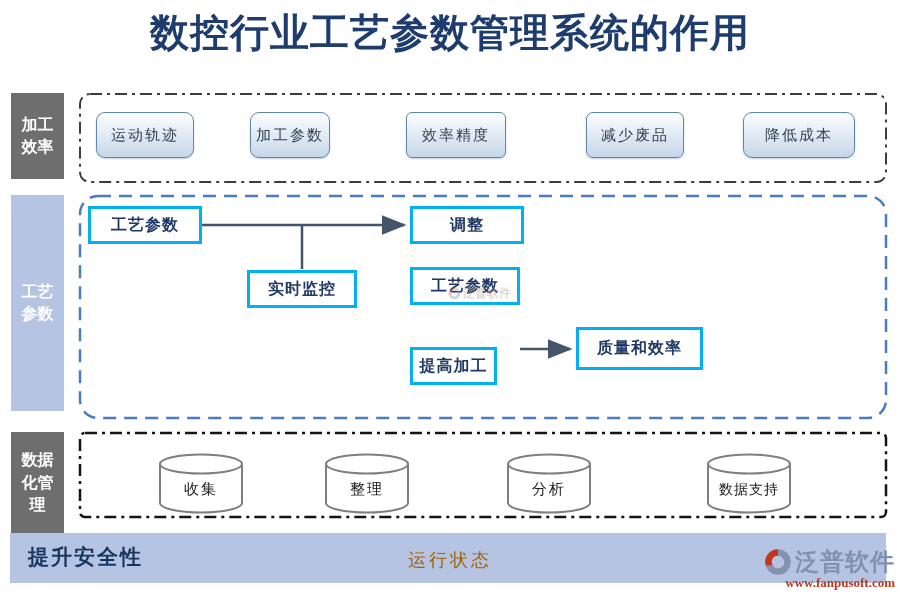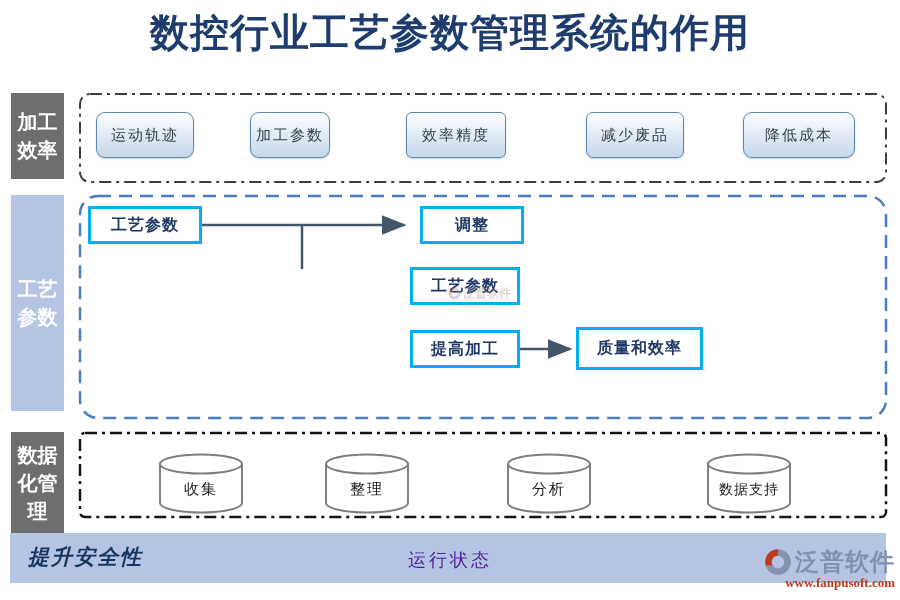--- a/index.html
+++ b/index.html
@@ -4,21 +4,21 @@
 <style>
   html,body{margin:0;padding:0;background:#ffffff;}
   .stage{position:relative;width:900px;height:600px;background:#ffffff;overflow:hidden;
          font-family:"Liberation Sans",sans-serif;}
 
   .title{position:absolute;left:0;right:0;top:6px;text-align:center;
          font-family:"Liberation Serif",serif;font-weight:bold;font-size:39px;
          color:#1e3d6e;letter-spacing:1px;}
 
   .side{position:absolute;left:11px;width:53px;display:flex;align-items:center;justify-content:center;
-        text-align:center;color:#ffffff;font-weight:bold;font-size:20px;line-height:1.4;
+        text-align:center;color:#ffffff;font-weight:bold;font-size:16px;line-height:1.4;
         font-family:"Liberation Serif",serif;word-break:break-all;padding:13px 3px;box-sizing:border-box;}
   .side-dark{background:#6e6e6e;}
   .side-light{background:#b6c4e4;}
   #side1{top:93px;height:86px;}
   #side2{top:195px;height:216px;}
   #side3{top:432px;height:102px;}
 
   .frame{position:absolute;pointer-events:none;}
 
   .pill-btn{position:absolute;top:112px;height:46px;border-radius:9px;
@@ -32,22 +32,22 @@
   .flow-box{position:absolute;background:#ffffff;border:3px solid #00b0f0;
             color:#1f3864;font-weight:bold;font-size:16px;letter-spacing:1px;
             display:flex;align-items:center;justify-content:center;
             font-family:"Liberation Serif",serif;box-sizing:border-box;}
 
   .cyl{position:absolute;top:452px;}
   .cyl text{font-family:"Liberation Serif",serif;}
 
   .footer-bar{position:absolute;left:10px;top:533px;width:876px;height:50px;background:#b6c4e4;}
   .footer-left{position:absolute;left:28px;top:543px;font-family:"Liberation Serif",serif;
-               font-weight:bold;font-size:21px;color:#16355f;letter-spacing:2px;font-style:italic;}
-  .footer-center{position:absolute;left:0;right:0;top:548px;text-align:center;color:#4c1d95;
+               font-weight:bold;font-size:21px;color:#16355f;letter-spacing:2px;}
+  .footer-center{position:absolute;left:0;right:0;top:548px;text-align:center;color:#a16207;
                  font-size:18px;letter-spacing:3px;font-family:Liberation Sans, sans-serif;}
 
   .brand{position:absolute;right:5px;top:546px;text-align:right;}
   .brand-row{display:flex;align-items:center;justify-content:flex-end;gap:3px;}
   .brand-name{font-size:24px;font-weight:bold;color:#7e92af;
               font-family:"Liberation Serif",serif;letter-spacing:1px;}
   .brand-url{font-size:13px;color:#c0391f;font-family:"Liberation Serif",serif;
              font-weight:bold;margin-top:-3px;}
 
   .watermark{position:absolute;left:448px;top:285px;opacity:.38;text-align:left;}
@@ -84,23 +84,24 @@
       <marker id="ah" markerWidth="10" markerHeight="8" refX="9" refY="4" orient="auto">
         <path d="M0,0 L10,4 L0,8 z" fill="#44546a"></path>
       </marker>
     </defs>
     <line x1="124" y1="31" x2="326" y2="31" stroke="#44546a" stroke-width="2.5" marker-end="url(#ah)"></line>
     <line x1="224" y1="31" x2="224" y2="75" stroke="#44546a" stroke-width="2.5"></line>
     <line x1="442" y1="155" x2="492" y2="155" stroke="#44546a" stroke-width="2.5" marker-end="url(#ah)"></line>
   </svg>
 
   <div class="flow-box" style="left:88px;top:206px;width:114px;height:38px;">工艺参数</div>
-  <div class="flow-box" style="left:420px;top:206px;width:104px;height:38px;text-align:center;">调整</div>
+  <div class="flow-box" style="left:410px;top:206px;width:114px;height:38px;text-align:center;">调整</div>
+  <div class="flow-box" style="left:247px;top:270px;width:110px;height:38px;">实时监控</div>
   <div class="flow-box" style="left:410px;top:267px;width:110px;height:38px;">工艺参数</div>
-  <div class="flow-box" style="left:410px;top:330px;width:110px;height:38px;">提高加工</div>
+  <div class="flow-box" style="left:410px;top:347px;width:87px;height:38px;">提高加工</div>
   <div class="flow-box" style="left:576px;top:327px;width:127px;height:43px;">质量和效率</div>
 
   <div class="watermark">
     <div class="wm-row">
       <svg width="13" height="13" viewBox="0 0 24 24">
         <path fill="#8593ad" d="M12 1a11 11 0 1 1-10.6 14h6.2A5.3 5.3 0 0 0 17.3 12 5.3 5.3 0 0 0 12 6.7z"></path>
         <path fill="#c0604a" d="M12 1A11 11 0 0 0 1.4 15h6.2A5.3 5.3 0 0 1 12 6.7z"></path>
       </svg>
       <span class="wm-name">泛普软件</span>
     </div>

